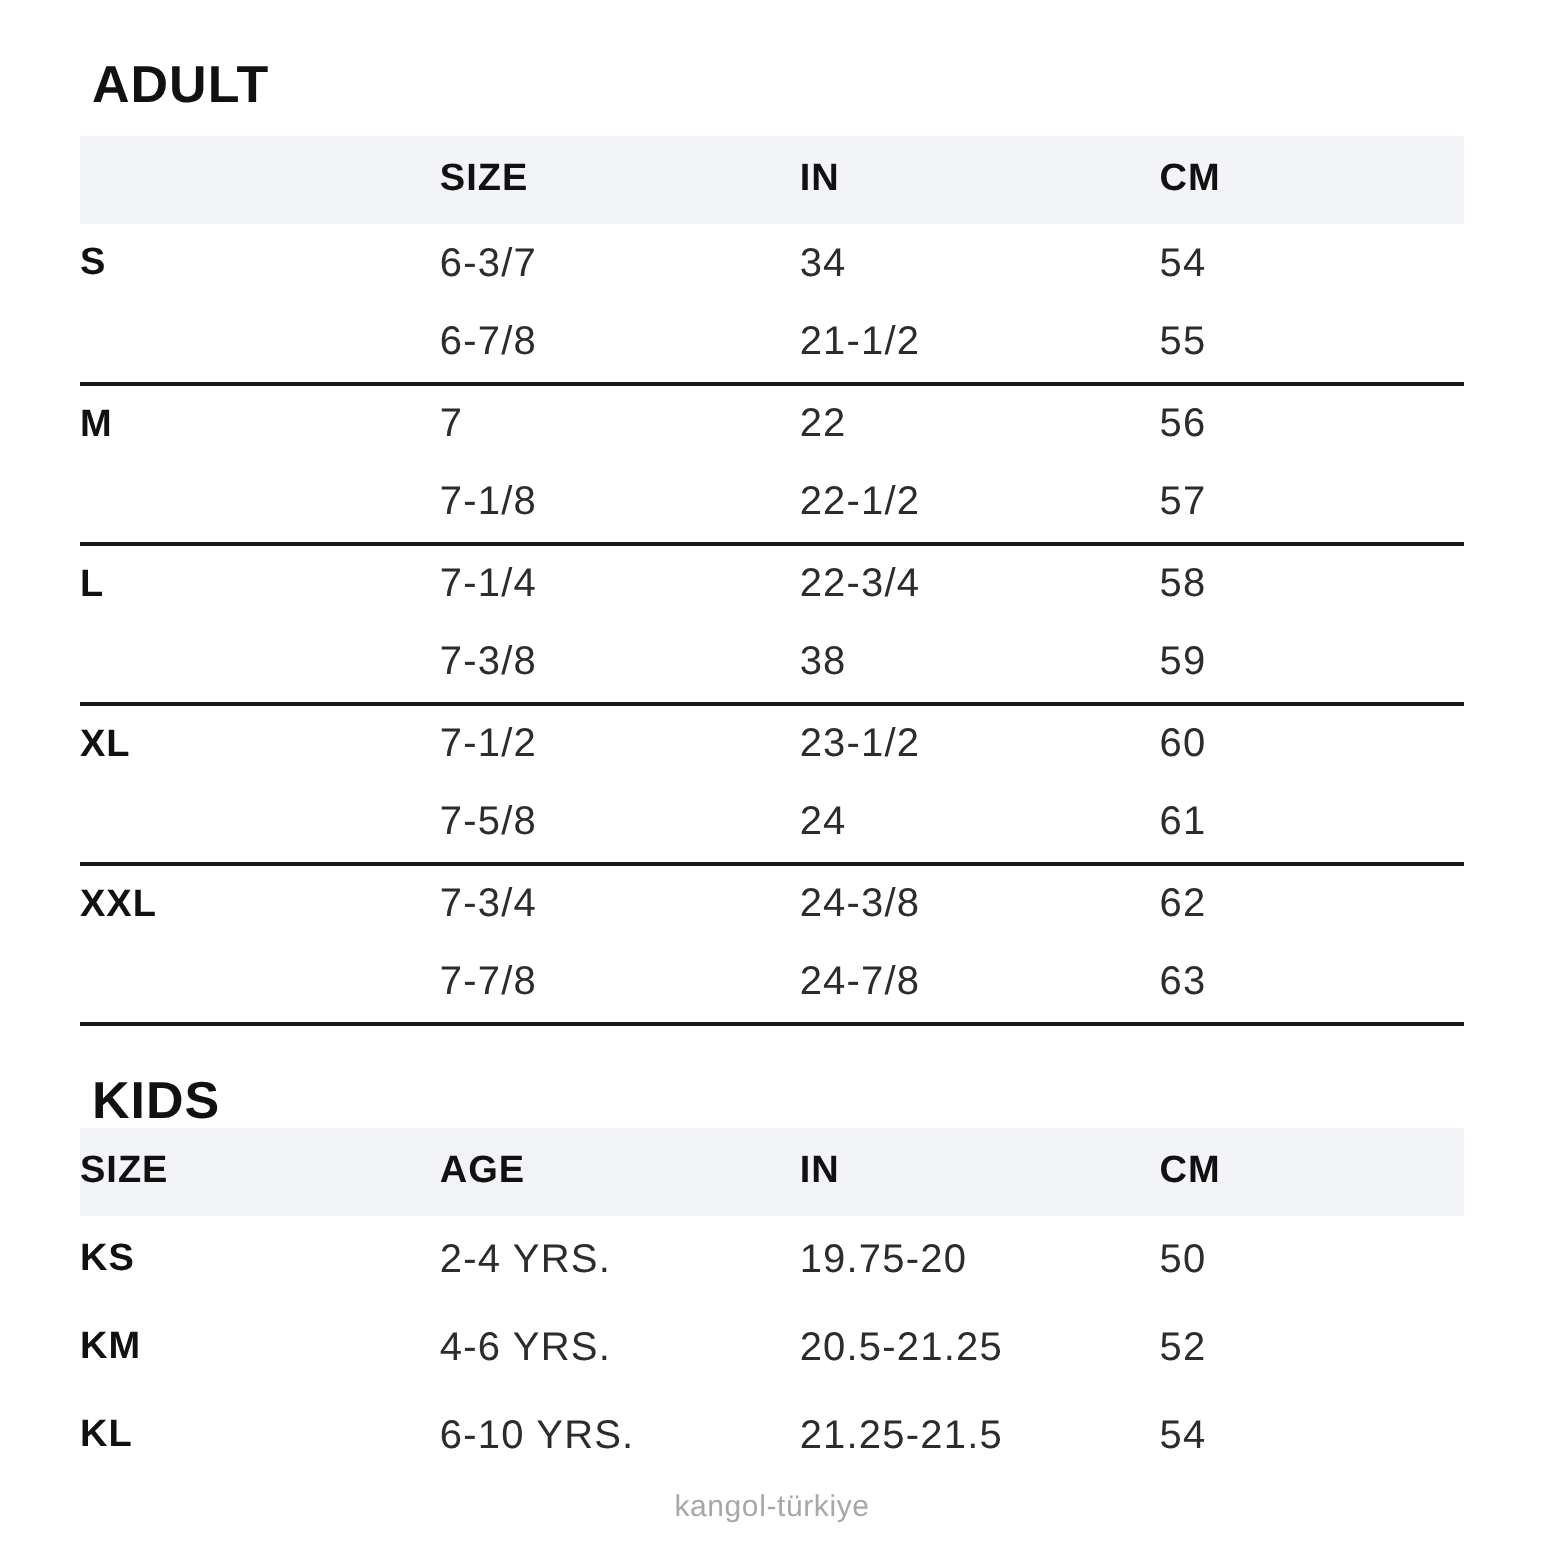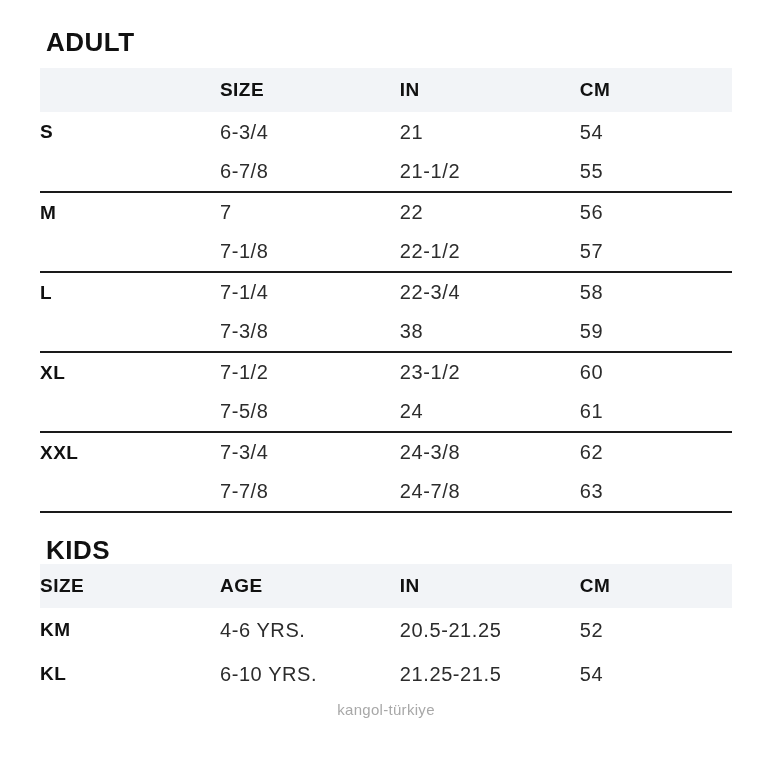--- a/index.html
+++ b/index.html
@@ -89,22 +89,22 @@
       <tr>
         <th></th>
         <th>SIZE</th>
         <th>IN</th>
         <th>CM</th>
       </tr>
     </thead>
     <tbody>
       <tr>
         <td class="row-label">S</td>
-        <td>6-3/4</td>
-        <td>21</td>
+        <td>6-3/7</td>
+        <td>34</td>
         <td>54</td>
       </tr>
       <tr>
         <td class="row-label"></td>
         <td>6-7/8</td>
         <td>21-1/2</td>
         <td>55</td>
       </tr>
       <tr>
         <td class="row-label">M</td>
@@ -169,20 +169,26 @@
     <thead>
       <tr>
         <th>SIZE</th>
         <th>AGE</th>
         <th>IN</th>
         <th>CM</th>
       </tr>
     </thead>
     <tbody>
       <tr>
+        <td class="row-label">KS</td>
+        <td>2-4 YRS.</td>
+        <td>19.75-20</td>
+        <td>50</td>
+      </tr>
+      <tr>
         <td class="row-label">KM</td>
         <td>4-6 YRS.</td>
         <td>20.5-21.25</td>
         <td>52</td>
       </tr>
       <tr>
         <td class="row-label">KL</td>
         <td>6-10 YRS.</td>
         <td>21.25-21.5</td>
         <td>54</td>

